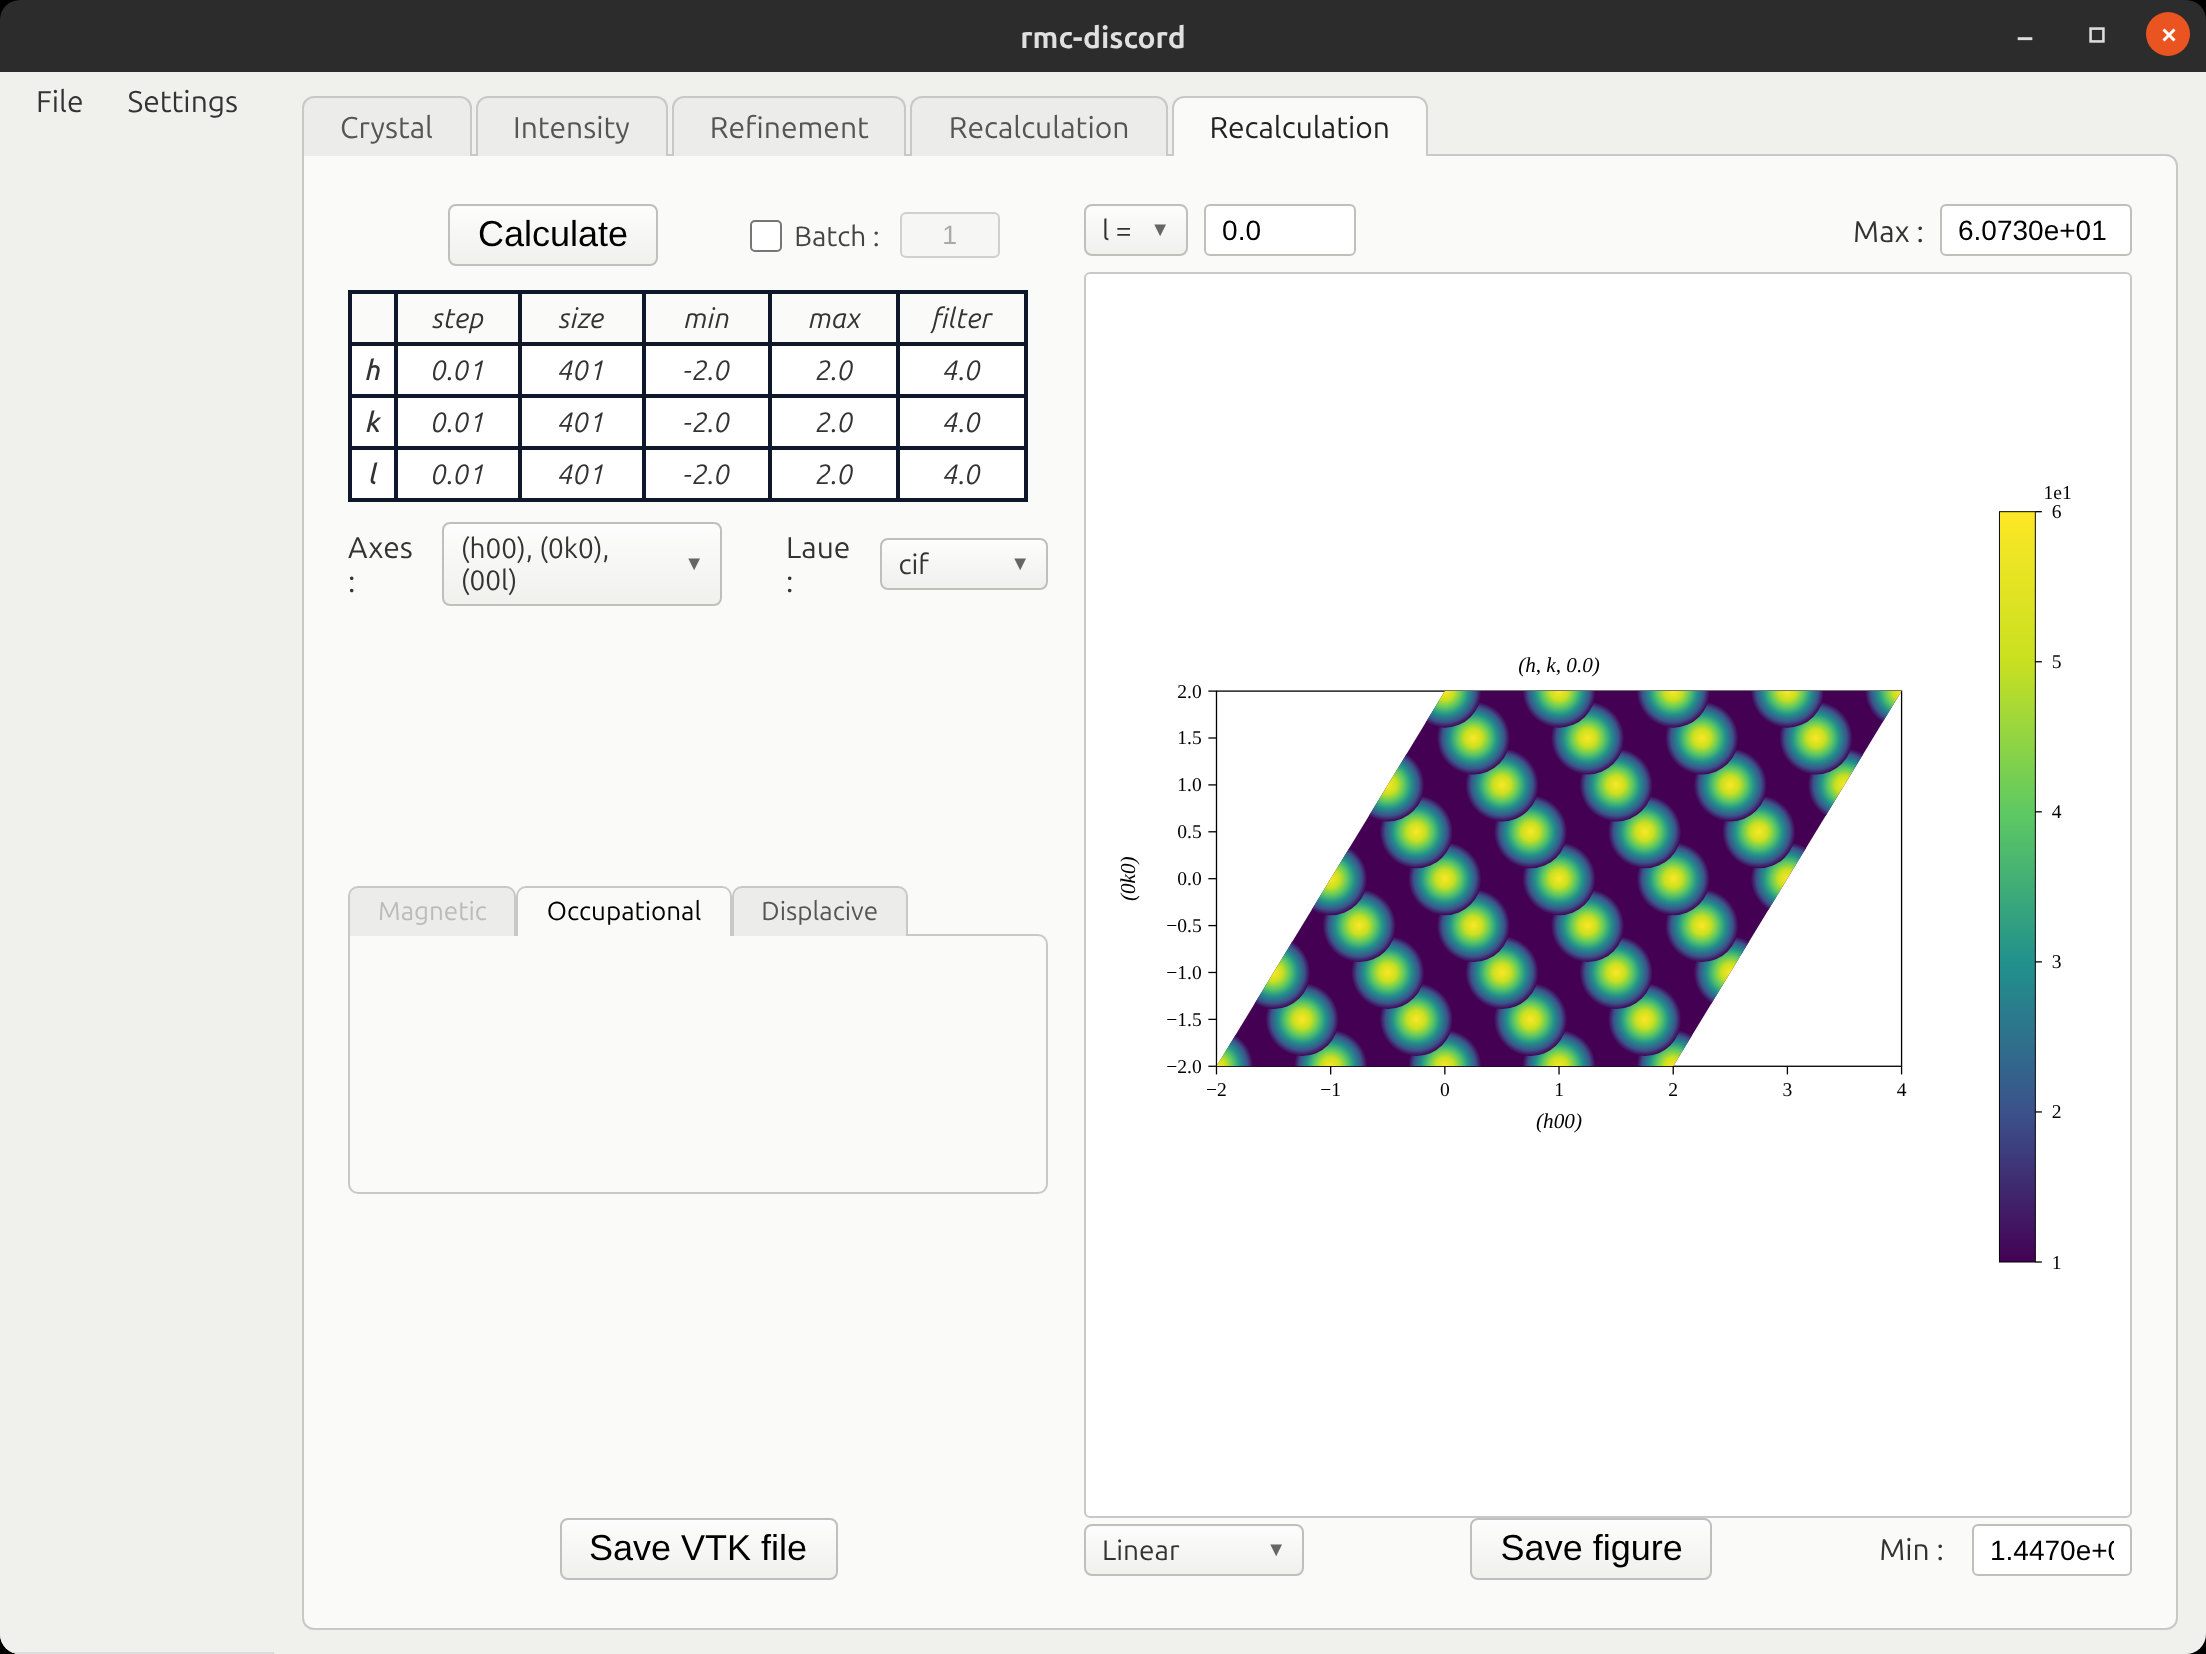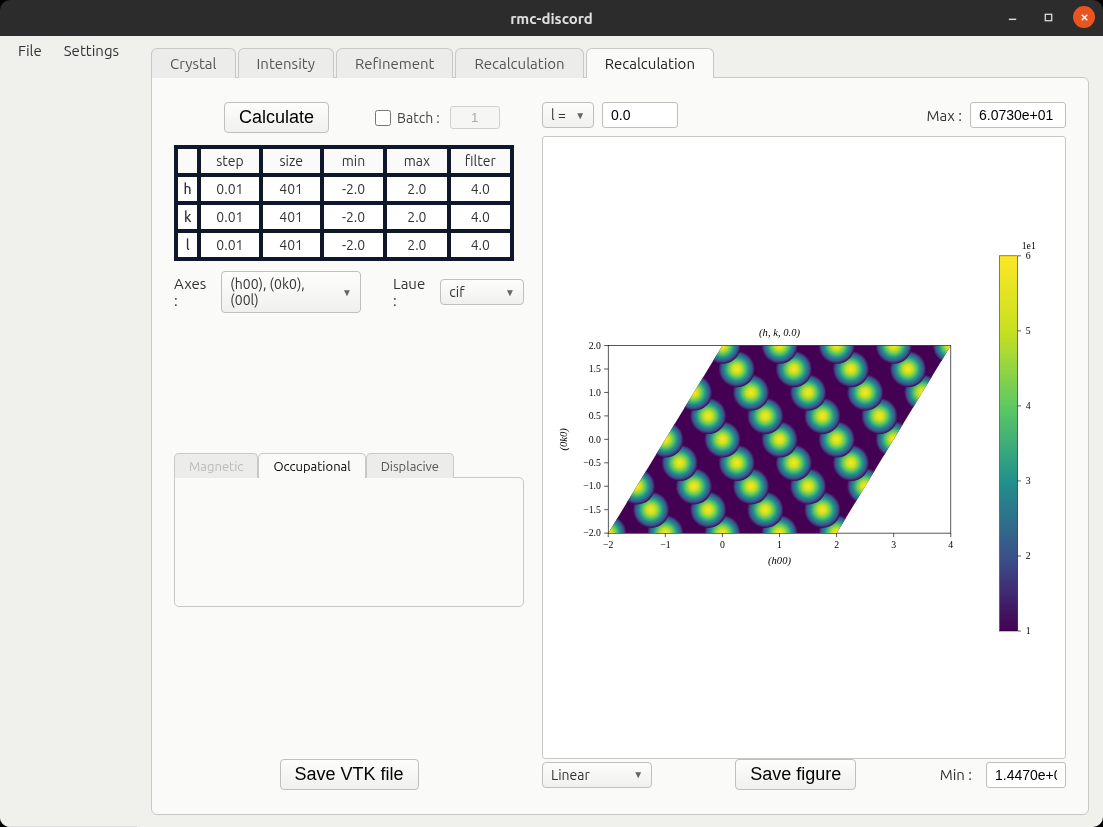--- a/index.html
+++ b/index.html
@@ -149,23 +149,24 @@
   }
 
   table.grid {
     border-collapse: collapse;
     font-size: 14px;
     width: 340px;
     margin-bottom: 10px;
     background: #fff;
   }
   table.grid th, table.grid td {
-    border: 4px solid #0f172a;
+    border: 2px solid #0f172a;
     padding: 4px 0;
     text-align: center;
+    font-style: italic;
   }
   table.grid th { background: #fafaf9; font-weight: 400; }
   table.grid td:first-child, table.grid th:first-child {
     width: 22px; font-weight: 500;
   }
   .grid-cols td:nth-child(2), .grid-cols th:nth-child(2) { width: 58px; }
   .grid-cols td:nth-child(3), .grid-cols th:nth-child(3) { width: 58px; }
   .grid-cols td:nth-child(4), .grid-cols th:nth-child(4) { width: 60px; }
   .grid-cols td:nth-child(5), .grid-cols th:nth-child(5) { width: 60px; }
   .grid-cols td:nth-child(6), .grid-cols th:nth-child(6) { width: 60px; }

